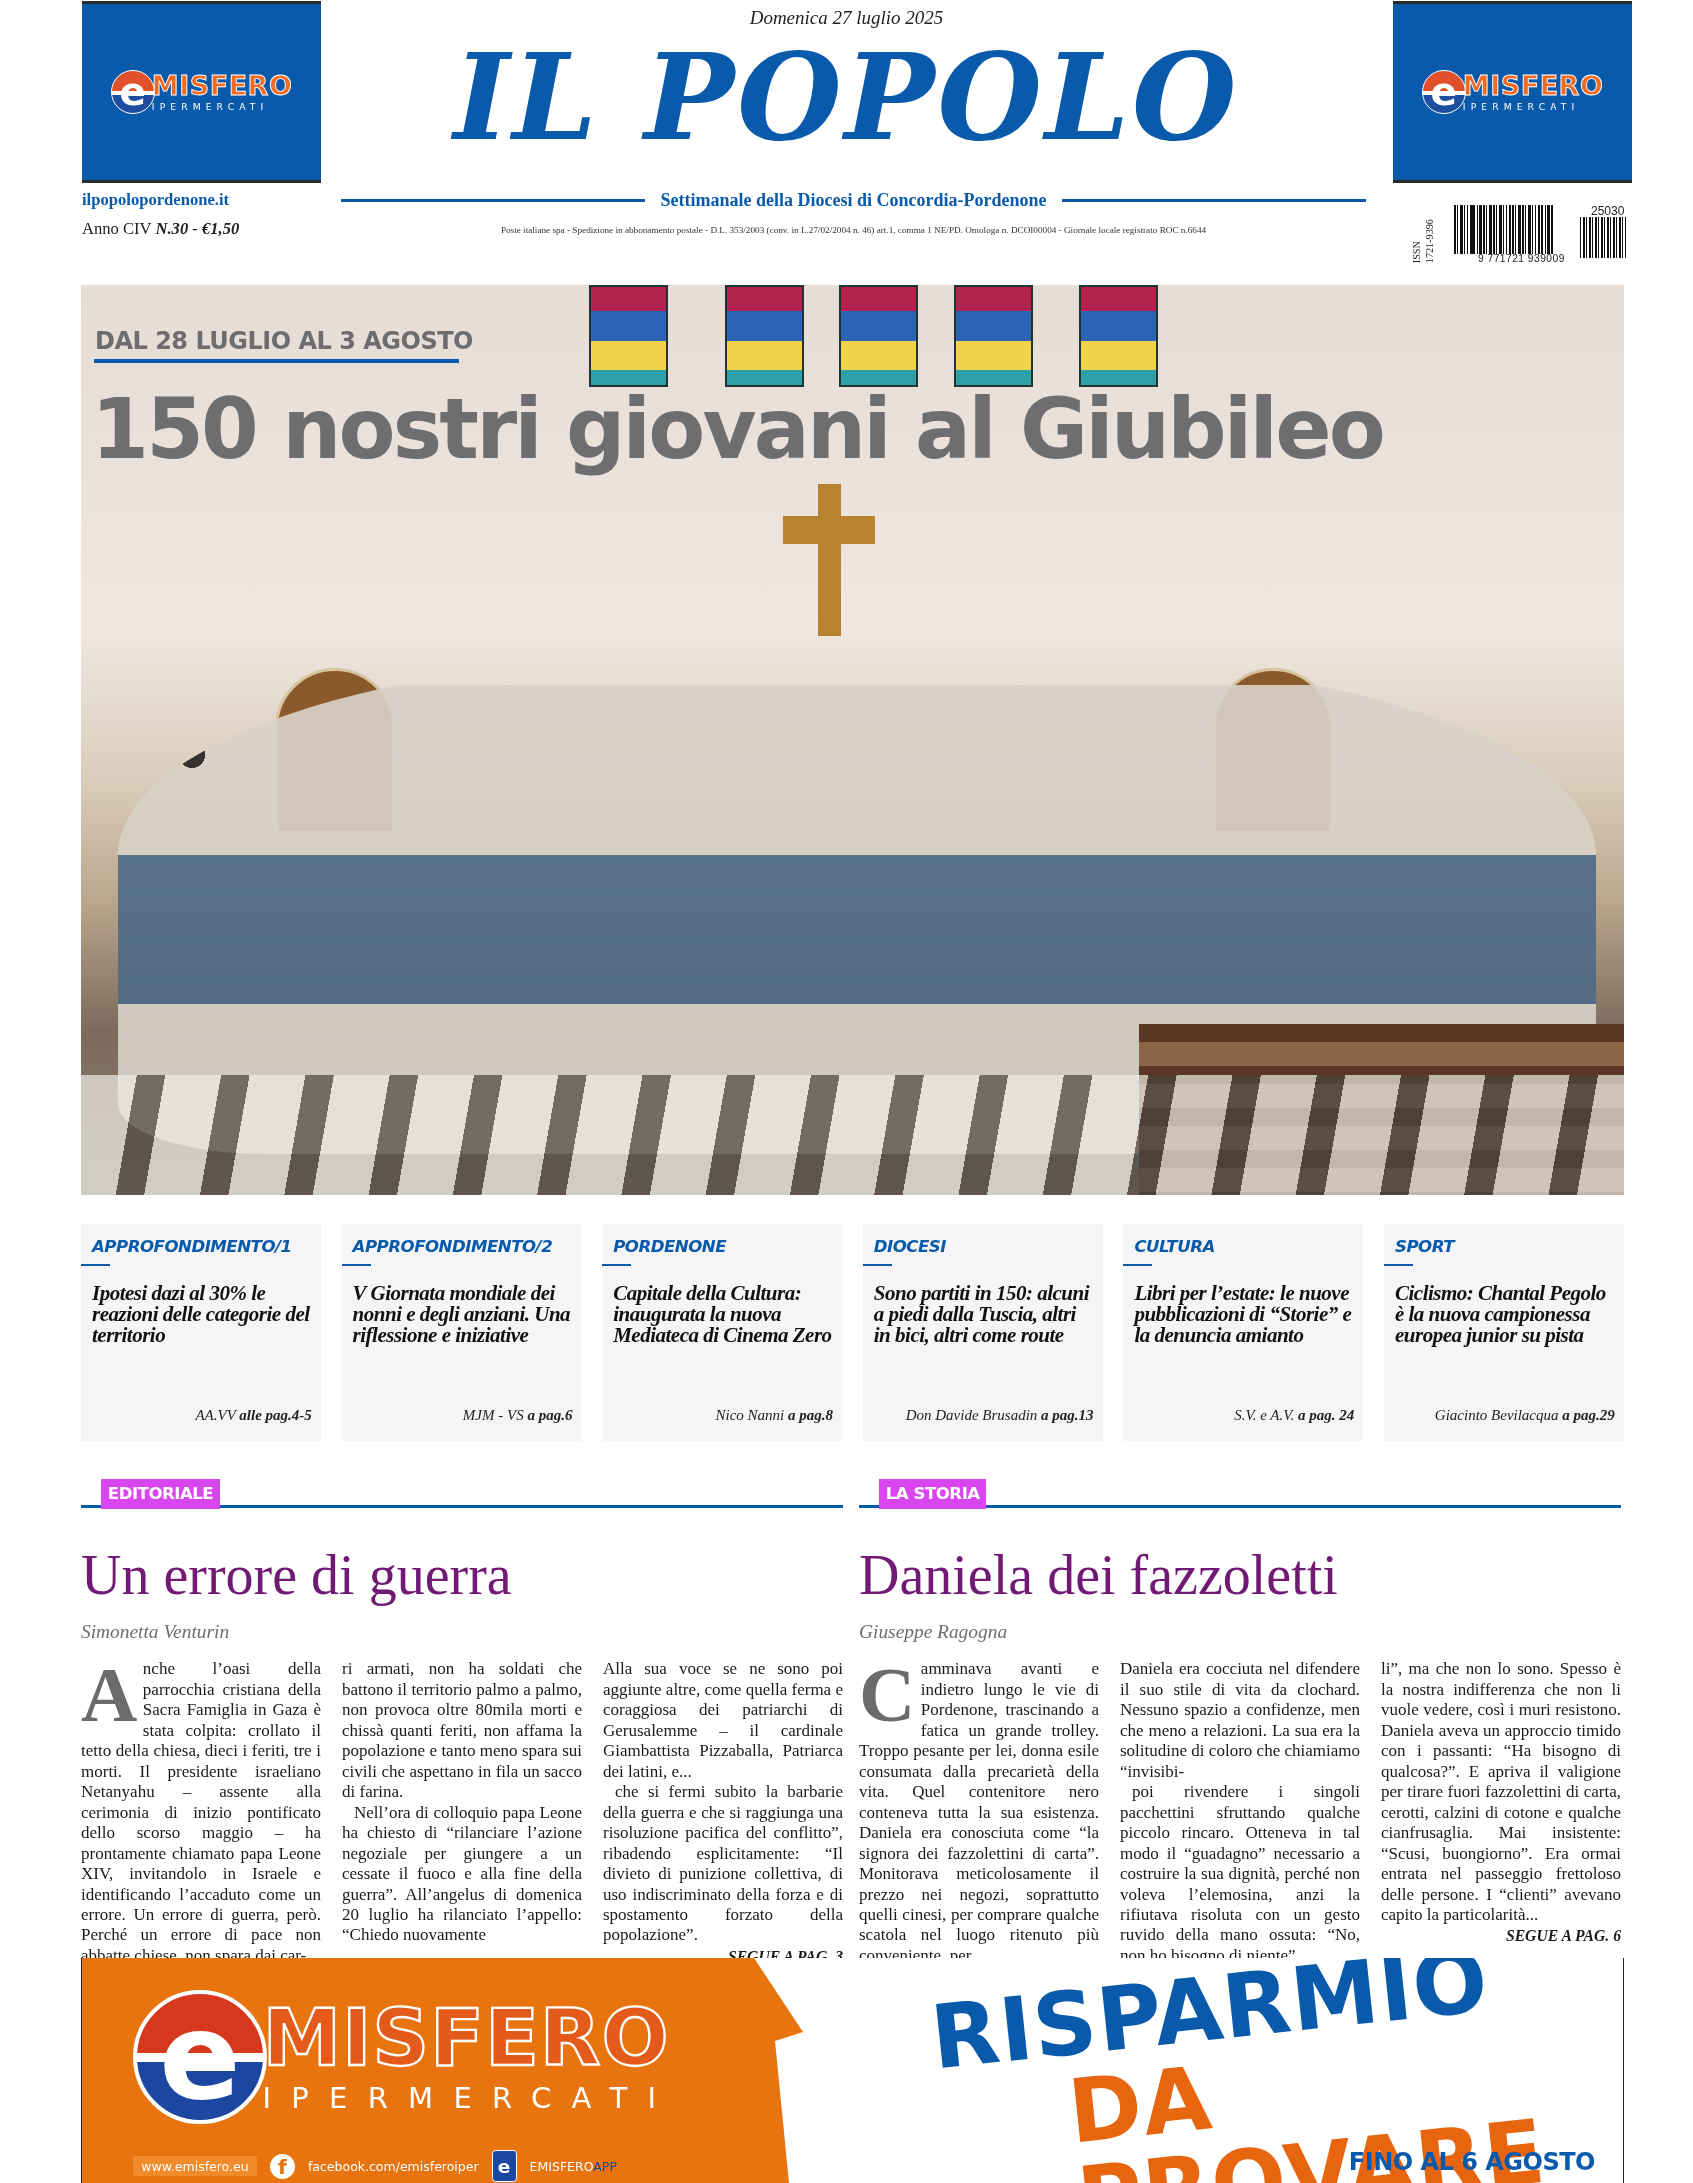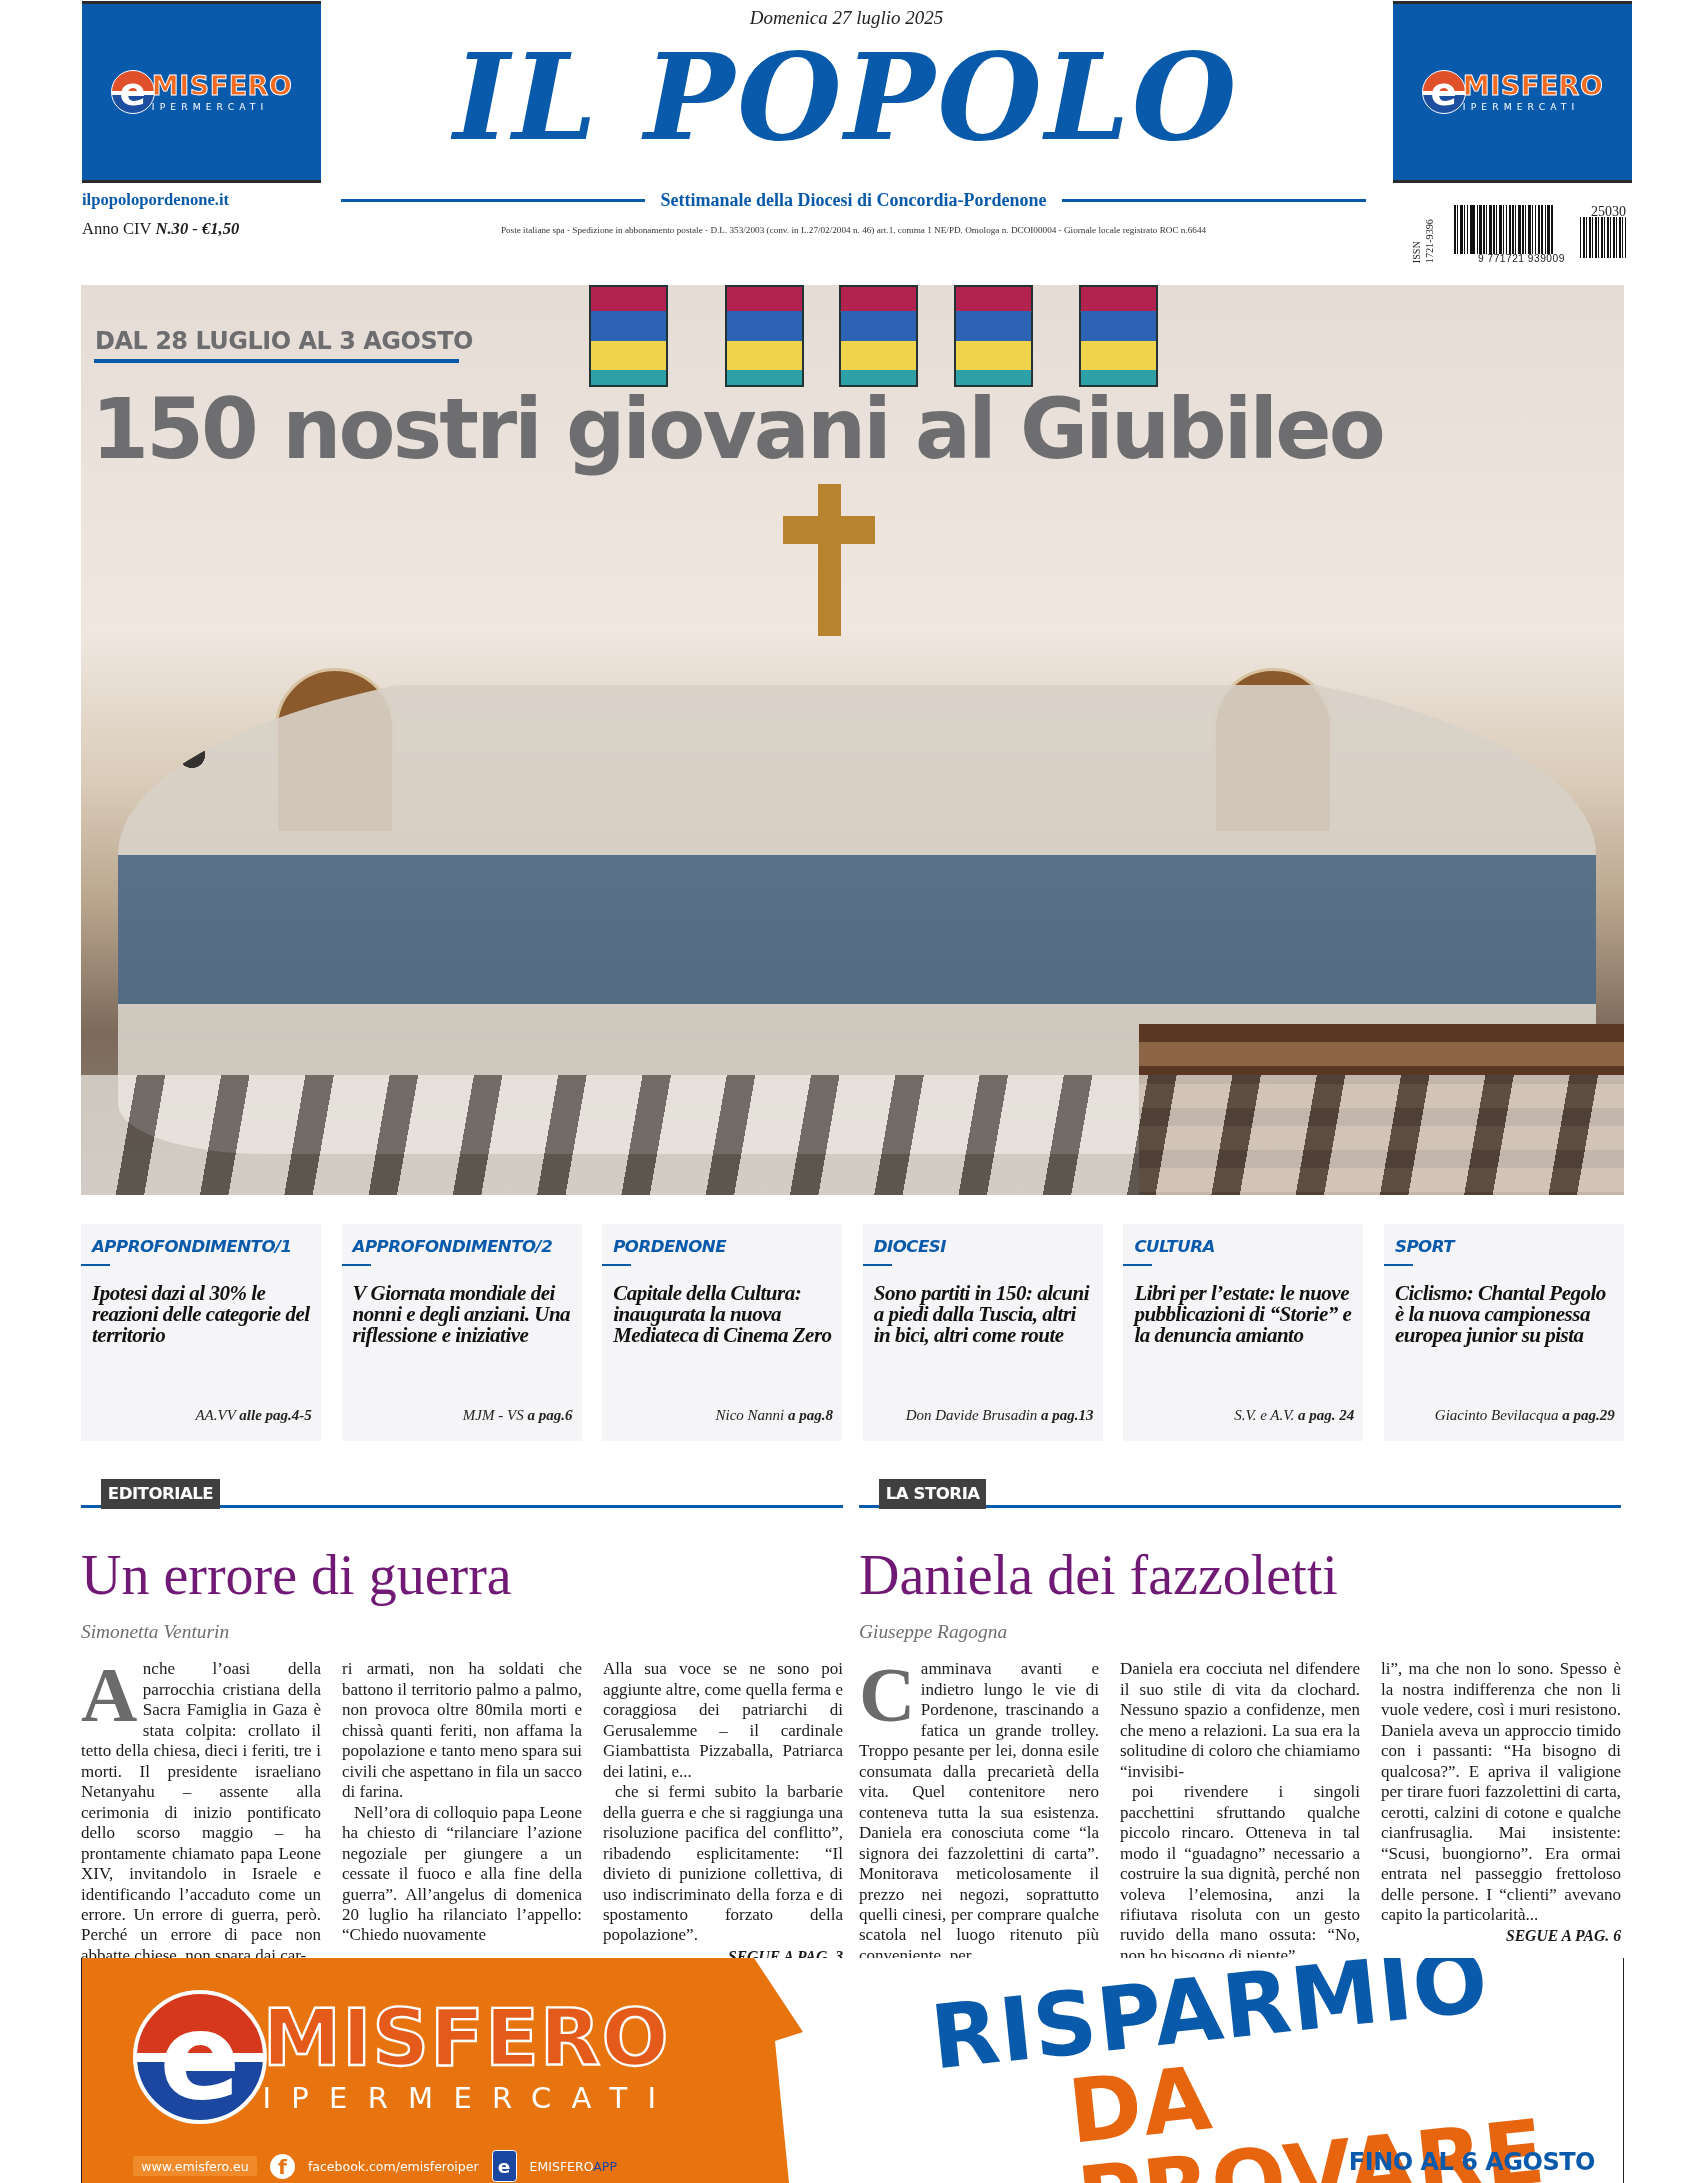--- a/index.html
+++ b/index.html
@@ -35,21 +35,21 @@
   .barcode-block { position: absolute; top: 203px; left: 1404px; width: 231px; height: 60px; }
   .issn { position: absolute; left: 0; top: 0; width: 37px; height: 60px; }
   .issn span { position: absolute; left: 0; bottom: 0; transform-origin: left bottom; transform: rotate(-90deg) translate(0, 18.5px);
     font-size: 10.2px; white-space: nowrap; color: #222; display: block; line-height: 1; }
   .issn .l2 { transform: rotate(-90deg) translate(0, 31px); }
   .bars { position: absolute; left: 50px; top: 1.8px; width: 99px; height: 49px;
     background: repeating-linear-gradient(90deg, #111 0 1.8px, #fff 1.8px 3.2px, #111 3.2px 4.2px, #fff 4.2px 6px, #111 6px 8.8px, #fff 8.8px 9.7px); }
   .bars2 { position: absolute; left: 176px; top: 14px; width: 46px; height: 41px;
     background: repeating-linear-gradient(90deg, #111 0 1.4px, #fff 1.4px 2.8px, #111 2.8px 5.1px, #fff 5.1px 6px); }
   .bc-num { position: absolute; left: 42px; top: 50px; font-family: "Liberation Sans", sans-serif; font-size: 10.2px; color: #222; letter-spacing: 0.5px; white-space: nowrap; margin-left: 32px; }
-  .bc-add { position: absolute; left: 187px; top: 0.9px; font-family: Liberation Serif, serif; font-size: 14px; color: #222; }
+  .bc-add { position: absolute; left: 187px; top: 0.9px; font-family: Liberation Sans, sans-serif; font-size: 12px; color: #222; }
 
   
   .hero { position: absolute; top: 285px; left: 81px; width: 1543px; height: 910px; overflow: hidden;
     background: linear-gradient(180deg, #e6dcd6 0%, #efe7e0 38%, #d9cbb8 55%, #b9a58d 68%, #7c6a5b 82%, #8c8478 100%); }
   .hero .window { position: absolute; top: 0; width: 79px; height: 102px;
     background: linear-gradient(180deg, #b3224e 0 25%, #2c63b5 25% 55%, #f0d34a 55% 85%, #2ea0a8 85%); border: 2.8px solid #233; }
   .hero .arch { position: absolute; top: 383px; width: 120px; height: 166px; border-radius: 60px 60px 0 0; background: #8a5a2c; border: 3.7px solid #d8c3a0; }
   .hero .cross { position: absolute; left: 702px; top: 199px; width: 92px; height: 152px; }
   .hero .cross .v { position: absolute; left: 35px; top: 0; width: 23px; height: 152px; background: #b8832e; }
   .hero .cross .h { position: absolute; left: 0; top: 32px; width: 92px; height: 28px; background: #b8832e; }
@@ -75,21 +75,21 @@
   .teaser .tt { position: absolute; left: 11px; top: 59px; width: 222px; font-weight: bold; font-size: 21px; line-height: 1.0; color: #111; letter-spacing: -0.5px; }
   .teaser .by { position: absolute; right: 9.2px; bottom: 16.6px; font-size: 15px; color: #222; text-align: right; white-space: nowrap; }
   .teaser .by b { font-weight: bold; }
 
   
   .article { position: absolute; top: 1460px; width: 762px; }
   .article.left { left: 81px; }
   .article.right { left: 859px; }
   .label-bar { position: relative; height: 51px; }
   .label-bar .rule { position: absolute; left: 0; right: 0; top: 45px; height: 2.8px; background: #0a5aab; }
-  .label-bar .label { position: absolute; left: 20.3px; top: 18.5px; height: 30.5px; padding: 0 6.5px; background: #404040;
+  .label-bar .label { position: absolute; left: 20.3px; top: 18.5px; height: 30.5px; padding: 0 6.5px; background: #d946ef;
     color: #fff; font-family: "DejaVu Sans", sans-serif; font-weight: bold; font-size: 16.6px; line-height: 30.5px; letter-spacing: -0.5px; }
   .art-title { margin-top: 36px; font-size: 56px; color: #701a75; line-height: 1; }
   .art-author { margin-top: 17.6px; font-style: italic; font-size: 19.4px; color: #6e6e70; }
   .cols { margin-top: 16.6px; display: flex; justify-content: space-between; }
   .col { width: 240px; font-size: 17px; line-height: 1.205; text-align: justify; hyphens: manual; color: #1a1a1a; }
   .col p { text-indent: 0; }
   .col p + p { text-indent: 12px; }
   .dropcap { float: left; font-size: 78px; line-height: 0.82; color: #6b6b6b; font-weight: bold; margin: 3.7px 5.5px 0 0; }
   .segue { text-align: right; font-weight: bold; font-style: italic; font-size: 15.7px; margin-top: 1.8px; }
 

